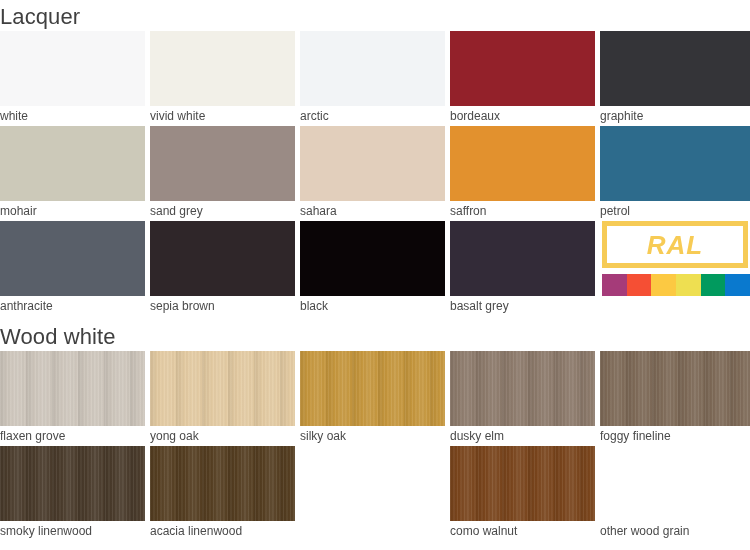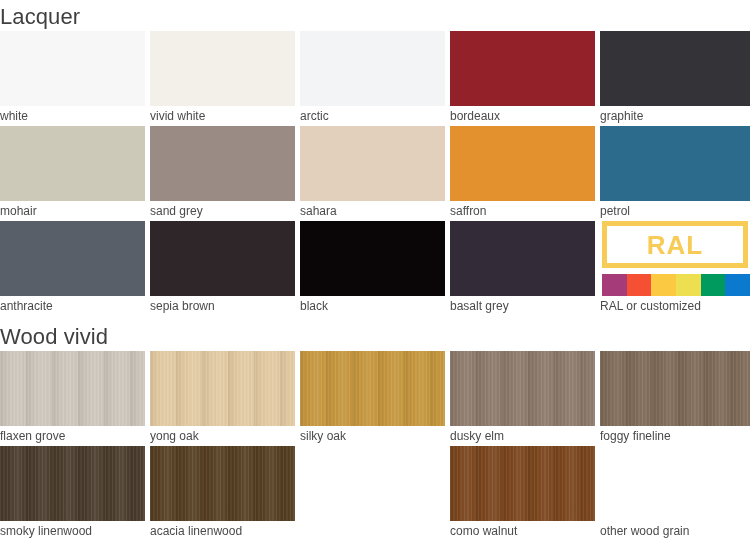--- a/index.html
+++ b/index.html
@@ -89,20 +89,21 @@
   .ral-swatch { position: relative; width: 150px; height: 75px; background:#fff; }
   .ral-box {
     position: absolute;
     left: 2px; top: 0px;
     width: 146px; height: 47px;
     border: 5px solid #F6CB56;
     background: #ffffff;
     display: flex;
     align-items: center;
     justify-content: center;
+    font-style: italic;
   }
   .ral-text {
     font-family: "Liberation Sans", sans-serif;
     font-size: 26px;
     font-weight: bold;
     color: #F7CB55;
     letter-spacing: 1px;
     line-height: 1;
   }
   .ral-chips {
@@ -190,25 +191,24 @@
         </div>
         <div class="ral-chips" id="ral-chips">
             <span style="background-color: rgb(165, 59, 121);"></span>
             <span style="background-color: rgb(245, 79, 52);"></span>
             <span style="background-color: rgb(252, 201, 66);"></span>
             <span style="background-color: rgb(238, 223, 81);"></span>
             <span style="background-color: rgb(1, 154, 94);"></span>
             <span style="background-color: rgb(10, 121, 206);"></span>
           </div>
       </div>
-      <div class="swatch-label">RAL or customized</div>
-    </div>
-  </div>
-
-  <div class="section-header" id="wood-header">Wood vivid</div>
+    </div>
+  </div>
+
+  <div class="section-header" id="wood-header">Wood white</div>
 
   <div class="grid-row" style="top:351px;">
     <div class="cell c0">
       <div class="swatch wood" style="background-color: rgb(207, 199, 189);"></div>
       <div class="swatch-label">flaxen grove</div>
     </div>
     <div class="cell c1">
       <div class="swatch wood" style="background-color: rgb(228, 203, 162);"></div>
       <div class="swatch-label">yong oak</div>
     </div>

